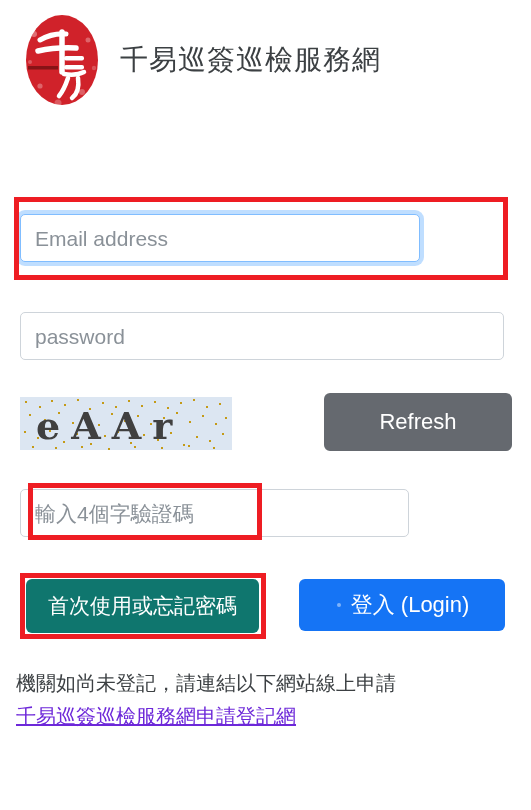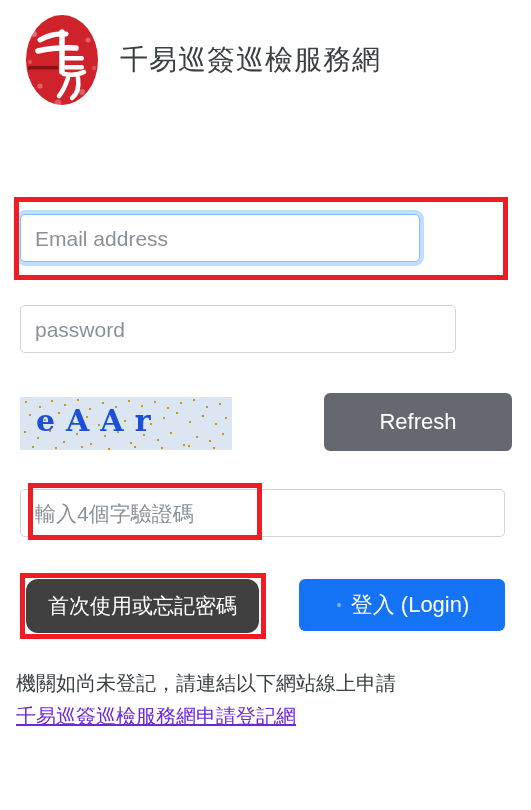--- a/index.html
+++ b/index.html
@@ -46,22 +46,22 @@
     font-size: 21px;
     color: #7b8288;
   }
   .field.focused {
     border: 1px solid #80bdff;
     box-shadow: 0 0 0 4px rgba(0,123,255,.25);
   }
   .field-placeholder { color: #8a9198; font-size: 21px; line-height: 1; }
 
   #email-field   { left: 20px; top: 214px; width: 400px; }
-  #password-field{ left: 20px; top: 305px; width: 436px; }
-  #captcha-field { left: 20px; top: 489px; width: 485px; }
+  #password-field{ left: 20px; top: 312px; width: 484px; }
+  #captcha-field { left: 20px; top: 489px; width: 389px; }
 
   
   .annot {
     position: absolute;
     border: 5px solid #ee1d23;
     background: transparent;
     pointer-events: none;
   }
   #annot-email   { left: 14px;  top: 197px; width: 494px; height: 83px; }
   #annot-captcha { left: 28px;  top: 483px; width: 234px; height: 57px; }
@@ -74,44 +74,44 @@
   }
   .captcha-img {
     position: absolute; left: 0; top: 4px;
     width: 212px; height: 53px;
     background: #dce6f2;
     overflow: hidden;
   }
   .captcha-text {
     position: absolute; left: 16px; top: 6px;
     font-family: "DejaVu Serif", "Liberation Serif", serif;
-    font-size: 30px;
-    color: #1d4ed8;
+    font-size: 38px;
+    color: #404040;
     letter-spacing: 11px;
     font-weight: 600;
   }
   .refresh-button {
     position: absolute; right: 0; top: 0;
     width: 188px; height: 58px;
     background: #65696f;
     color: #ffffff;
     border: none; border-radius: 6px;
     font-size: 22px;
     font-family: "Liberation Sans", sans-serif;
     cursor: pointer;
     display:flex; align-items:center; justify-content:center;
   }
 
   
   .forgot-button {
     position: absolute; left: 26px; top: 579px;
     width: 233px; height: 54px;
-    background: #404040;
+    background: #0f766e;
     color: #ffffff;
-    border: none; border-radius: 12px;
+    border: none; border-radius: 6px;
     font-size: 21px;
     font-family: "Liberation Sans", sans-serif;
     cursor: pointer;
     display:flex; align-items:center; justify-content:center;
   }
   .login-button {
     position: absolute; left: 299px; top: 579px;
     width: 206px; height: 52px;
     background: #1574f5;
     color: #ffffff;

